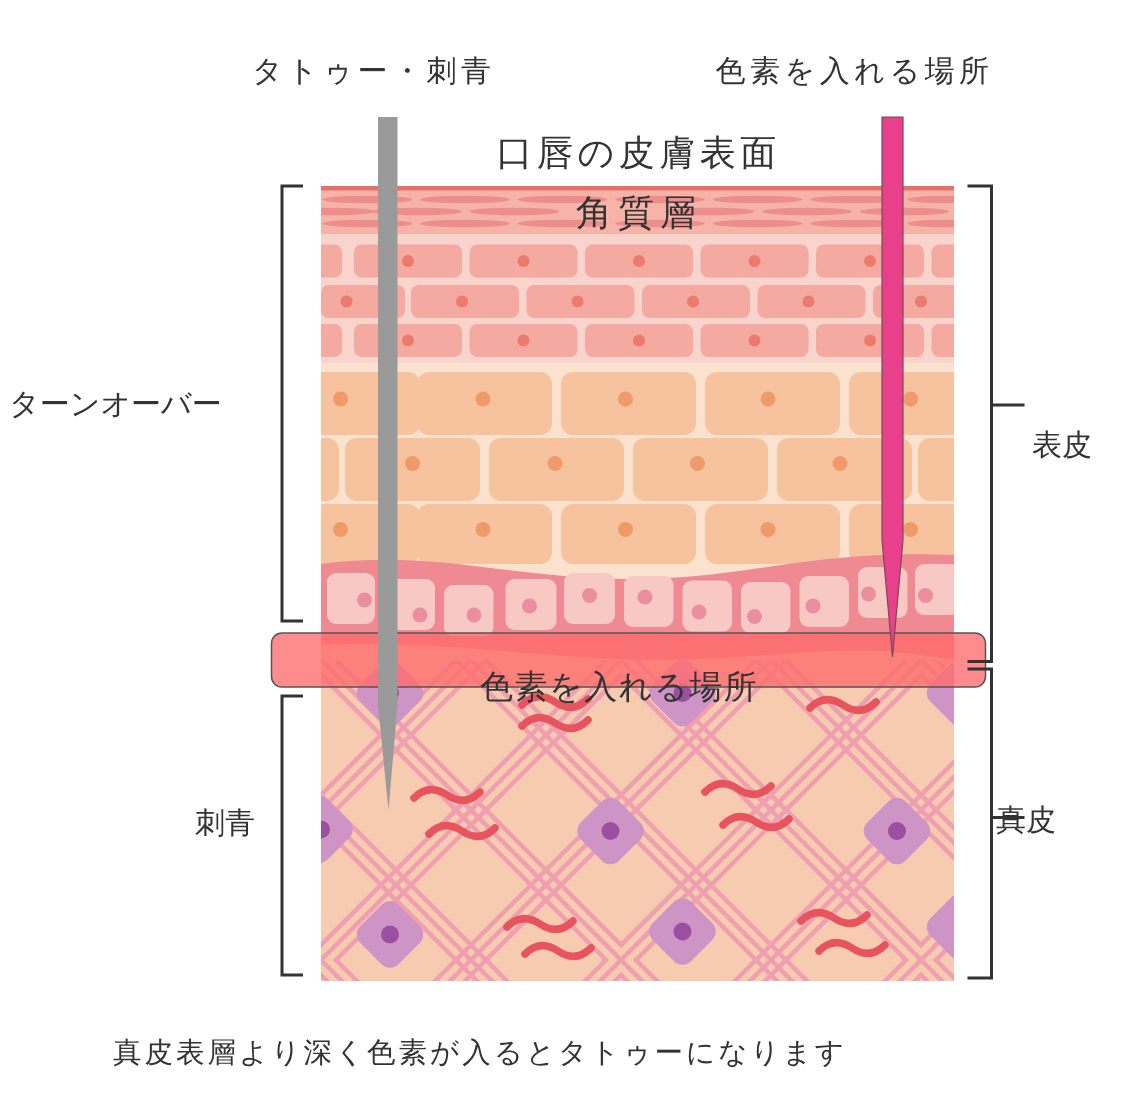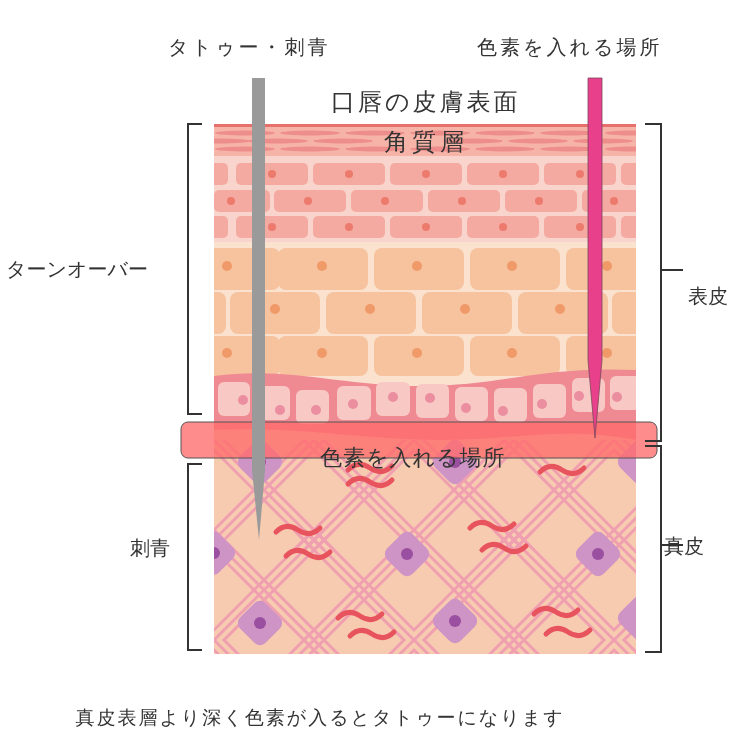--- a/index.html
+++ b/index.html
@@ -1,21 +1,21 @@
 <!DOCTYPE html>
 <html><head>
   <meta charset="utf-8">
   <style>
     html, body { margin: 0; padding: 0; background: #ffffff; }
     body { width: 750px; height: 741px; position: relative; overflow: hidden;
            font-family: "DejaVu Sans", "Liberation Sans", sans-serif; color: #333333; }
     .lbl { position: absolute; white-space: nowrap; color: #333333; }
     .top-lbl { font-size: 20px; letter-spacing: 3px; top: 34px; }
     .side-lbl { font-size: 20px; }
-    .caption { font-size: 19px; letter-spacing: 2px; top: 705px; left: 0; width: 640px; text-align: center; }
+    .caption { font-size: 19px; letter-spacing: 2px; top: 689px; left: 0; width: 640px; text-align: center; }
     svg { position: absolute; left: 0; top: 0; }
   </style>
 </head>
 <body>
 
 <svg width="750" height="741" viewBox="0 0 750 741">
   <defs>
     <clipPath id="skinClip">
         <rect x="214" y="124" width="422" height="530"></rect>
       </clipPath>

